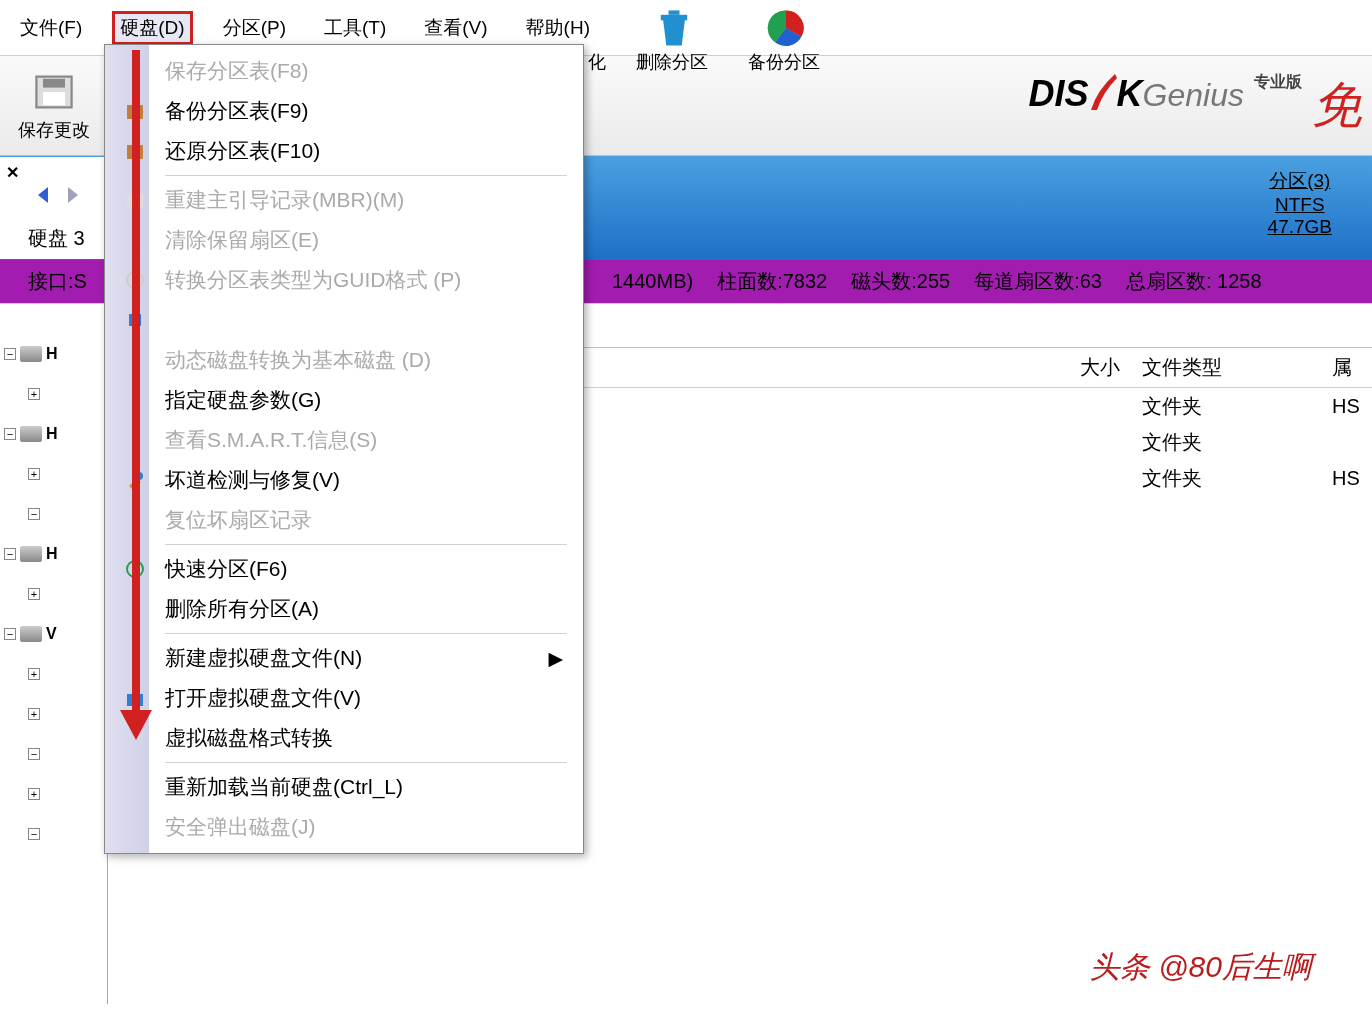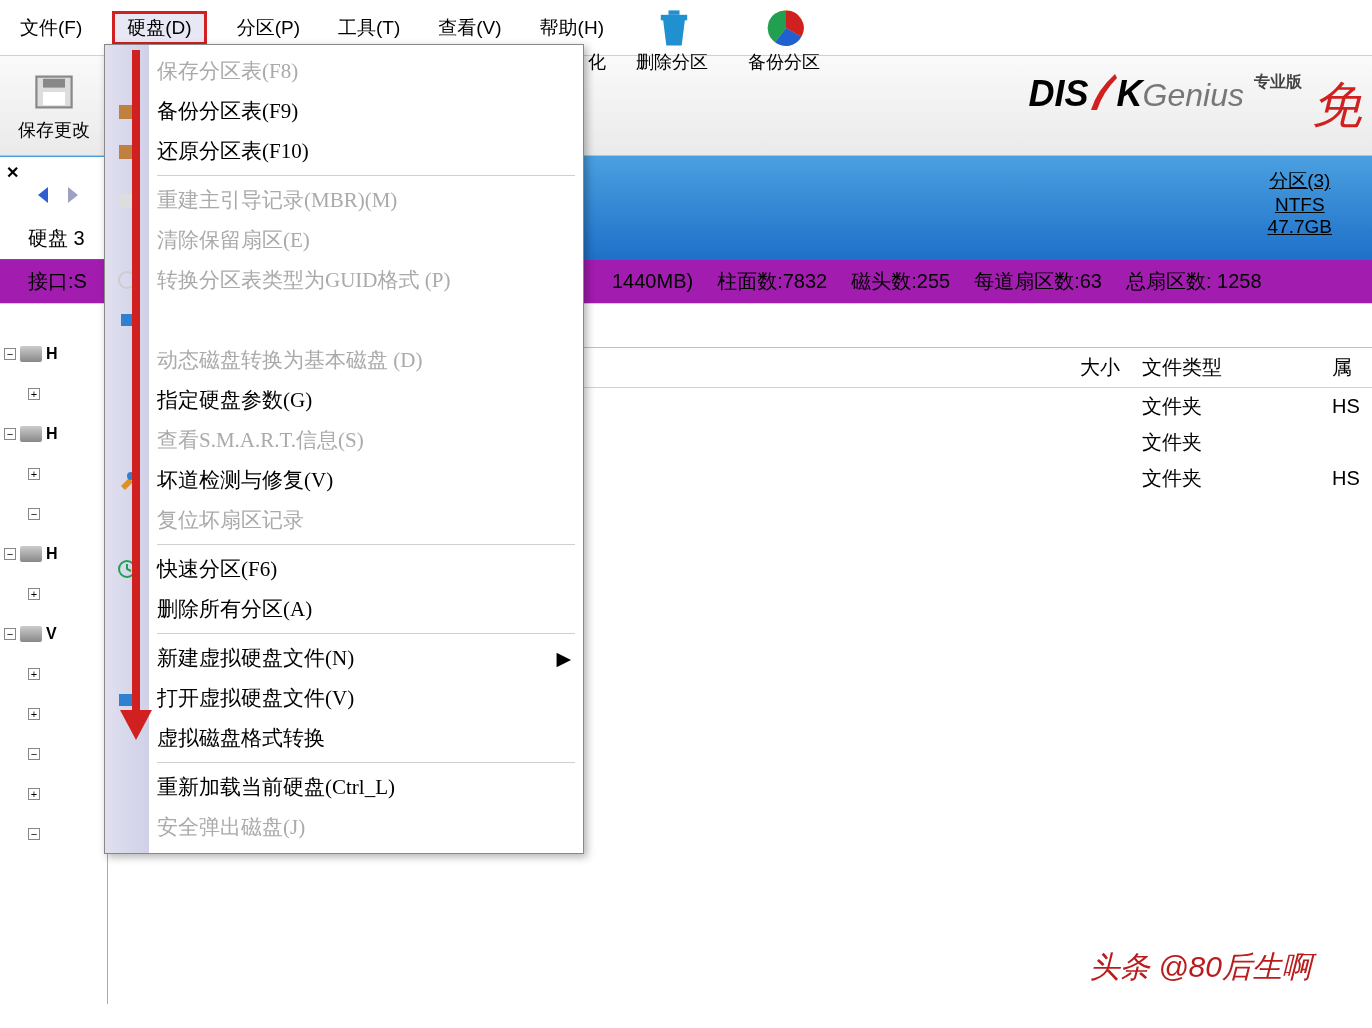--- a/index.html
+++ b/index.html
@@ -1,20 +1,20 @@
 <!DOCTYPE html>
 <html><head>
 <meta charset="utf-8">
 <style>
 * { margin: 0; padding: 0; box-sizing: border-box; }
 body { font-family: "Microsoft YaHei", "SimSun", sans-serif; font-size: 19px; background: #fff; overflow: hidden; width: 1372px; height: 1028px; position: relative; }
 
 .menubar { display: flex; height: 56px; background: #fff; border-bottom: 1px solid #d0d0d0; align-items: center; padding-left: 12px; gap: 22px; }
 .menubar-item { padding: 4px 8px; cursor: pointer; }
-.menubar-item.highlighted { border: 3px solid #d02020; background: #e8e8f5; padding: 1px 12px; }
+.menubar-item.highlighted { border: 3px solid #d02020; background: #e8e8f5; padding: 1px 5px; }
 
 .toolbar { display: flex; height: 100px; background: linear-gradient(#fafafa, #eaeaea); border-bottom: 1px solid #c0c0c0; align-items: center; padding-left: 18px; gap: 28px; }
 .toolbar-btn { display: flex; flex-direction: column; align-items: center; gap: 4px; cursor: pointer; }
 .toolbar-icon { width: 44px; height: 44px; }
 .toolbar-label { font-size: 18px; }
 
 .logo-area { margin-left: auto; display: flex; align-items: flex-start; gap: 10px; padding-right: 10px; }
 .logo-text { font-size: 36px; font-weight: bold; font-style: italic; font-family: Arial, sans-serif; }
 .logo-text .dis { color: #000; }
 .logo-text .k { color: #000; }
@@ -55,21 +55,21 @@
 .col-attr { width: 40px; }
 
 .file-row { display: flex; height: 36px; align-items: center; font-size: 20px; }
 .file-name { flex: 1; padding-left: 8px; font-family: "SimSun", monospace; color: #0066aa; }
 .file-type { width: 200px; padding-left: 10px; }
 .file-attr { width: 40px; }
 .file-size { width: 70px; }
 
 .dropdown-menu { position: absolute; top: 44px; left: 104px; width: 480px; background: #fff; border: 1px solid #888; box-shadow: 3px 3px 8px rgba(0,0,0,0.3); z-index: 100; }
 .menu-strip { position: absolute; left: 0; top: 0; width: 44px; height: 100%; background: linear-gradient(90deg, #e0e0f0, #d0d0e8); }
-.menu-items { position: relative; padding: 6px 0; font-family: Liberation Serif, serif; }
+.menu-items { position: relative; padding: 6px 8px; }
 .menu-item { display: flex; align-items: center; height: 40px; cursor: pointer; padding-left: 8px; }
 .menu-item.disabled { color: #aaa; cursor: default; }
 .menu-icon { width: 28px; height: 24px; margin-right: 16px; display: flex; align-items: center; justify-content: center; }
 .menu-text { flex: 1; font-size: 21px; }
 .menu-arrow { padding-right: 12px; }
 .menu-sep { height: 1px; background: #d0d0d0; margin: 4px 8px 4px 52px; }
 .menu-item.highlighted-red { position: relative; }
 .menu-item.highlighted-red::after { content: ''; position: absolute; left: 50px; right: 176px; top: 2px; bottom: 2px; border: 3px solid #d02020; pointer-events: none; }
 
 .red-arrow { position: absolute; left: 122px; top: 50px; width: 28px; height: 700px; z-index: 200; pointer-events: none; }

